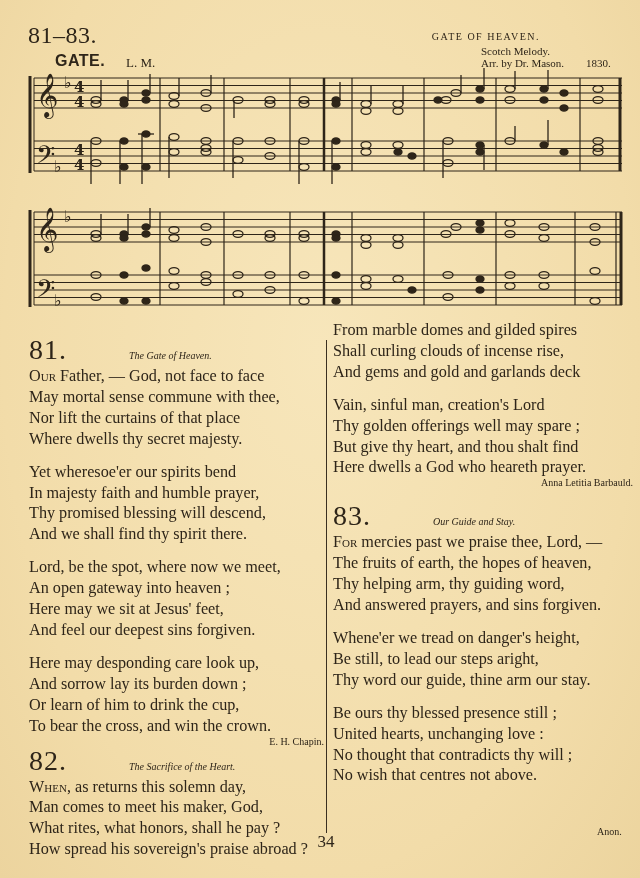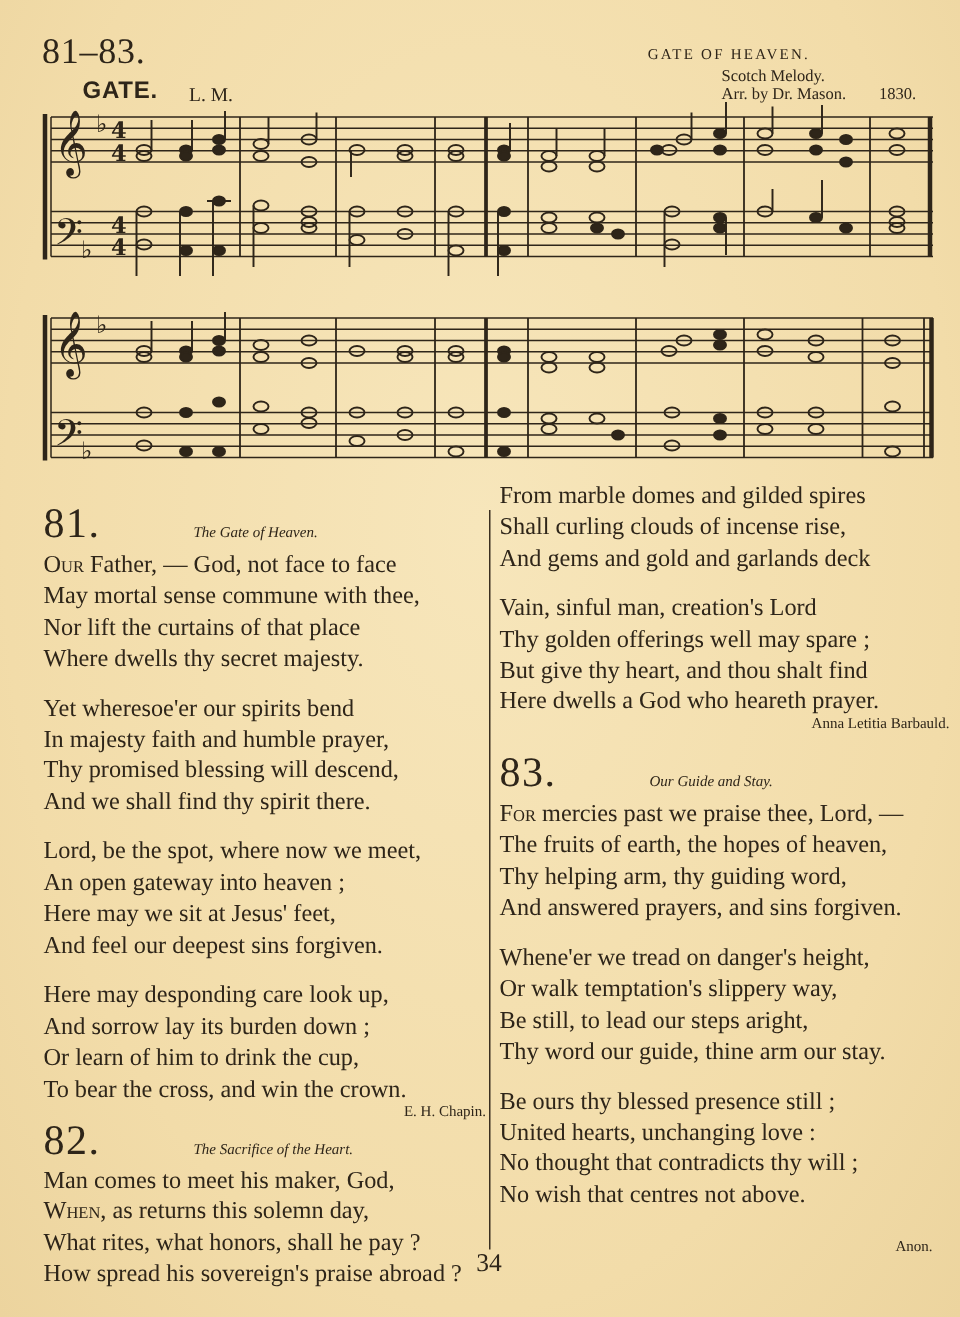--- a/index.html
+++ b/index.html
@@ -333,22 +333,22 @@
     <span class="line">Or learn of him to drink the cup,</span>
     <span class="line">To bear the cross, and win the crown.</span>
     <span class="author">E. H. Chapin.</span>
   </div>
 
   <div class="hymn-head" style="margin-top:-2px">
     <span class="hymn-num">82.</span>
     <span class="hymn-sub">The Sacrifice of the Heart.</span>
   </div>
   <div class="stanza">
+    <span class="line"><span class="sc">When</span><span>, as returns this solemn day,</span></span>
     <span class="line">Man comes to meet his maker, God,</span>
-    <span class="line"><span class="sc">When</span><span>, as returns this solemn day,</span></span>
     <span class="line">What rites, what honors, shall he pay ?</span>
     <span class="line">How spread his sovereign's praise abroad ?</span>
   </div>
 </div>
 
 <div class="col col-right">
   <div class="stanza">
     <span class="line">From marble domes and gilded spires</span>
     <span class="line">Shall curling clouds of incense rise,</span>
     <span class="line">And gems and gold and garlands deck</span>
@@ -366,21 +366,20 @@
     <span class="hymn-sub">Our Guide and Stay.</span>
   </div>
   <div class="stanza">
     <span class="line"><span class="sc">For</span><span> mercies past we praise thee, Lord, —</span></span>
     <span class="line">The fruits of earth, the hopes of heaven,</span>
     <span class="line">Thy helping arm, thy guiding word,</span>
     <span class="line">And answered prayers, and sins forgiven.</span>
   </div>
   <div class="stanza">
     <span class="line">Whene'er we tread on danger's height,</span>
-    <span class="line">Or walk temptation's slippery way,</span>
     <span class="line">Be still, to lead our steps aright,</span>
     <span class="line">Thy word our guide, thine arm our stay.</span>
   </div>
   <div class="stanza">
     <span class="line">Be ours thy blessed presence still ;</span>
     <span class="line">United hearts, unchanging love :</span>
     <span class="line">No thought that contradicts thy will ;</span>
     <span class="line">No wish that centres not above.</span>
   </div>
 </div>

